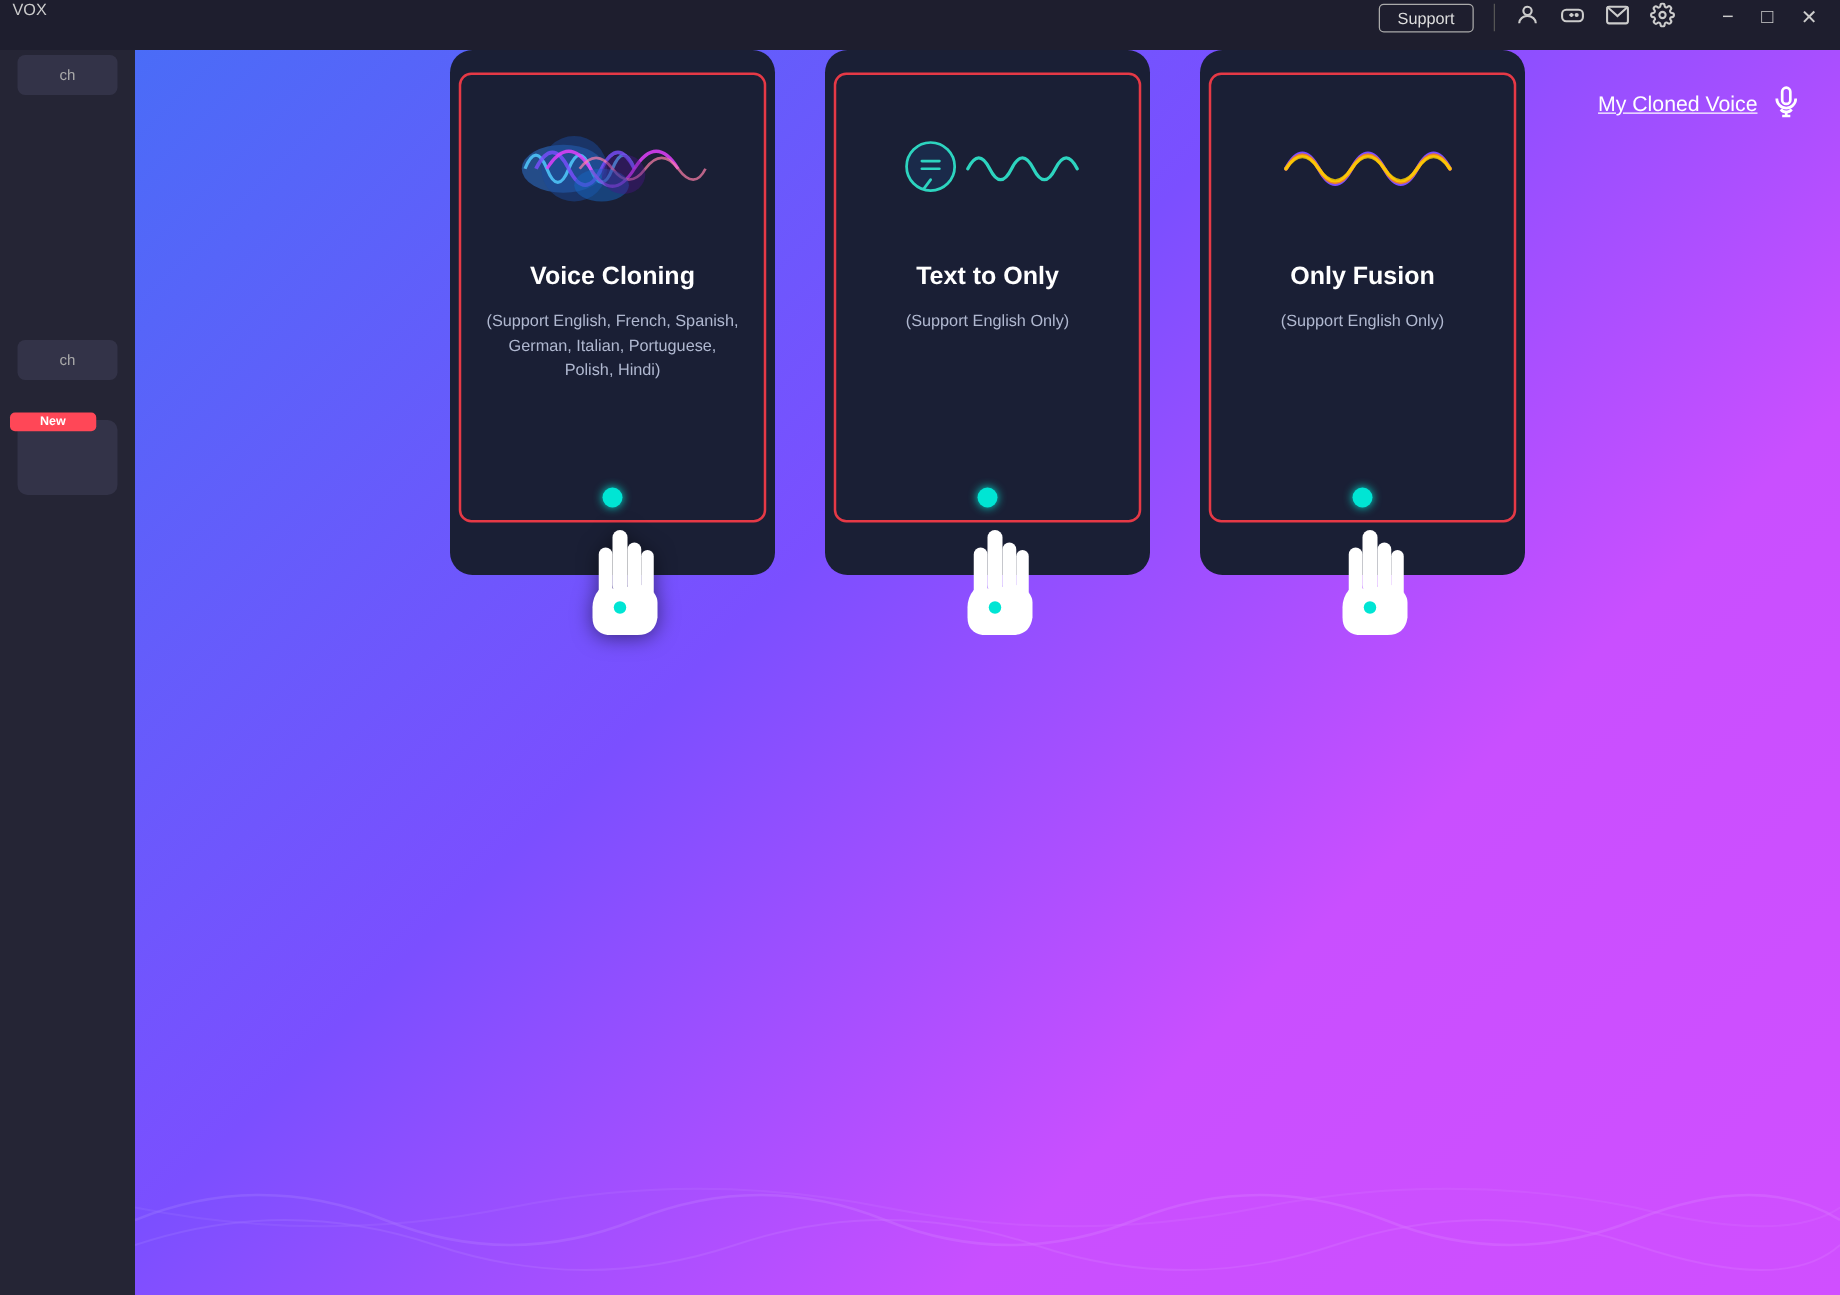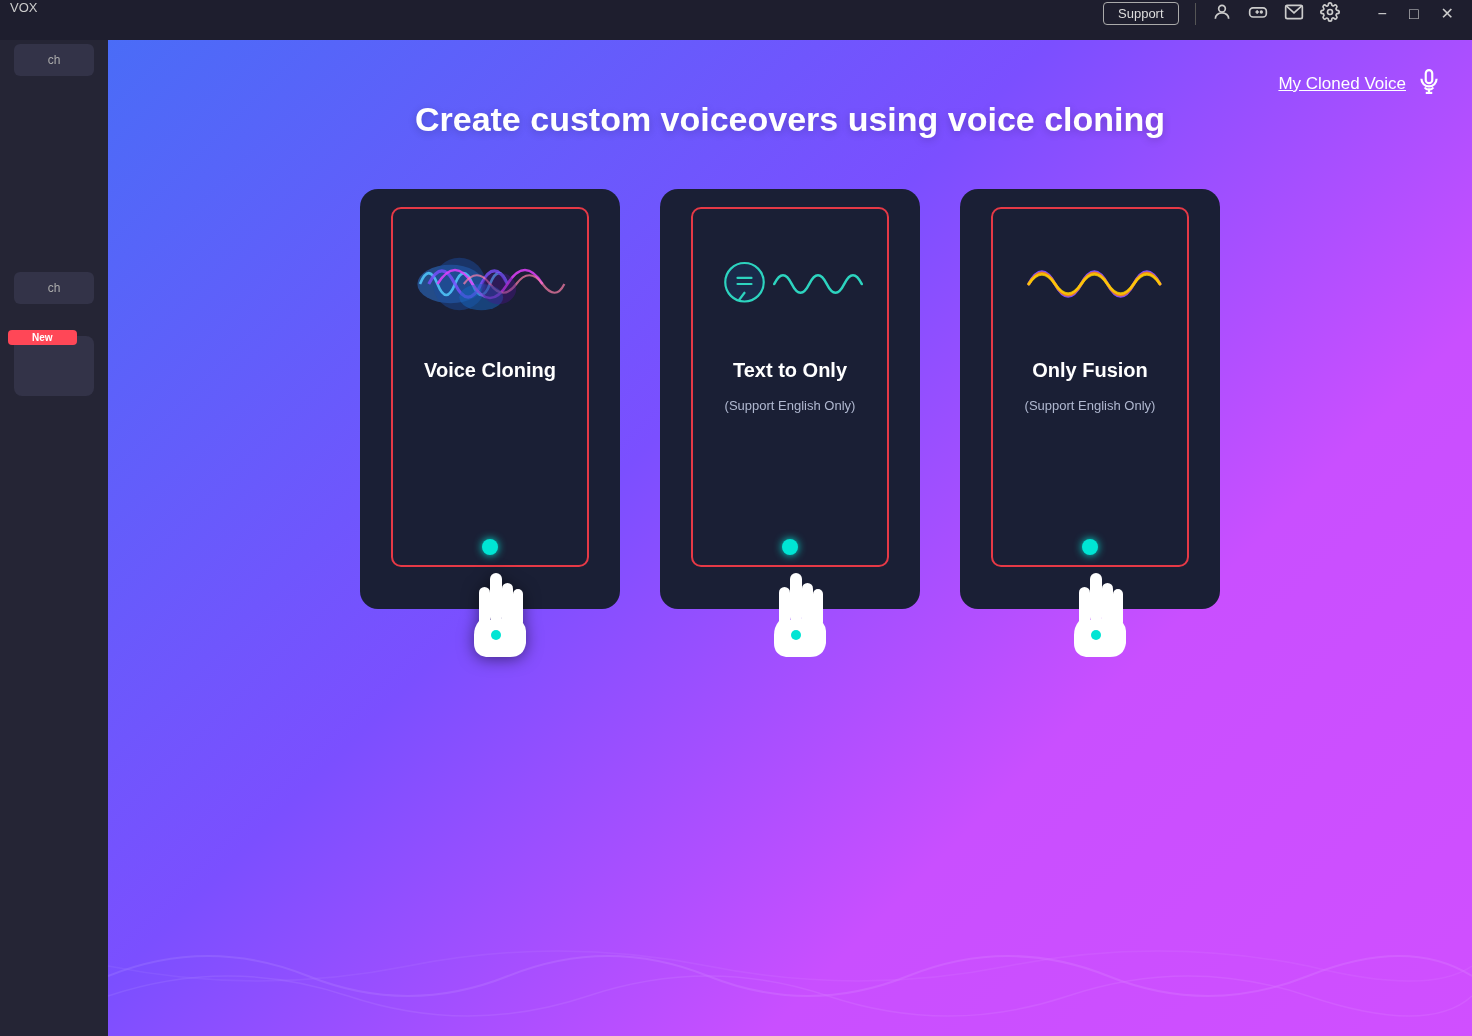--- a/index.html
+++ b/index.html
@@ -180,21 +180,21 @@
       border-radius: 18px;
       display: flex;
       flex-direction: column;
       align-items: center;
       padding: 0;
       position: relative;
       cursor: pointer;
       overflow: visible;
     }
     .card-inner {
-      width: 198px;
+      width: 246px;
       border: 2px solid #e63946;
       border-radius: 10px;
       margin-top: 18px;
       padding: 30px 20px 80px 20px;
       display: flex;
       flex-direction: column;
       align-items: center;
       min-height: 360px;
       position: relative;
       background: transparent;
@@ -329,21 +329,20 @@
       <svg width="26" height="26" viewBox="0 0 24 24" fill="none" stroke="white" stroke-width="2">
         <rect x="9" y="2" width="6" height="12" rx="3"></rect>
         <path d="M5 10a7 7 0 0 0 14 0"></path>
         <line x1="12" y1="19" x2="12" y2="23"></line>
         <line x1="9" y1="23" x2="15" y2="23"></line>
         <path d="M8 18c1 1.5 2.5 2 4 2s3-0.5 4-2"></path>
       </svg>
     </span>
   </div>
 
-  <h1 class="main-heading">Create custom voiceovers using voice cloning</h1>
 
   <div class="cards-container">
 
     <div class="feature-card">
       <div class="card-inner">
         <div class="card-icon voice-cloning-waves">
 
           <svg viewBox="0 0 180 80" xmlns="http://www.w3.org/2000/svg">
             <defs>
               <linearGradient id="wave1" x1="0%" y1="0%" x2="100%" y2="0%">
@@ -364,20 +363,21 @@
             <ellipse cx="55" cy="40" rx="30" ry="30" fill="#1a4a9a" opacity="0.5"></ellipse>
             <path d="M10,40 Q20,15 30,40 Q40,65 50,40 Q60,15 70,40 Q80,65 90,40 Q100,15 110,40" stroke="#4fc3f7" stroke-width="3" fill="none" opacity="0.9"></path>
             <path d="M20,40 Q35,10 50,40 Q65,70 80,40 Q95,10 110,40" stroke="#7c4dff" stroke-width="3.5" fill="none" opacity="0.8"></path>
             <path d="M30,40 Q50,8 70,40 Q90,72 110,40 Q130,8 150,40" stroke="#e040fb" stroke-width="3" fill="none" opacity="0.85"></path>
             <path d="M60,40 Q75,20 90,40 Q105,60 120,40 Q135,20 150,40 Q165,60 175,40" stroke="#ff80ab" stroke-width="2.5" fill="none" opacity="0.7"></path>
             <ellipse cx="80" cy="55" rx="25" ry="15" fill="#1565c0" opacity="0.5"></ellipse>
             <ellipse cx="100" cy="45" rx="20" ry="18" fill="#4a148c" opacity="0.4"></ellipse>
           </svg>
         </div>
         <div class="card-title">Voice Cloning</div>
+        <div class="card-desc">(Support English, French, Spanish, German, Italian, Portuguese, Polish, Hindi)</div>
 
         <div class="cursor-dot" style="bottom:10px;"></div>
       </div>
 
       <div style="position:absolute;bottom:-70px;left:50%;transform:translateX(-40%);font-size:70px;filter:drop-shadow(0 2px 8px rgba(0,0,0,0.5));">
         <svg width="80" height="90" viewBox="0 0 80 90" fill="white" xmlns="http://www.w3.org/2000/svg">
           <rect x="32" y="0" width="12" height="50" rx="6" fill="white"></rect>
           <rect x="44" y="10" width="11" height="44" rx="5.5" fill="white"></rect>
           <rect x="21" y="14" width="11" height="42" rx="5.5" fill="white"></rect>
           <rect x="55" y="16" width="10" height="38" rx="5" fill="white"></rect>

